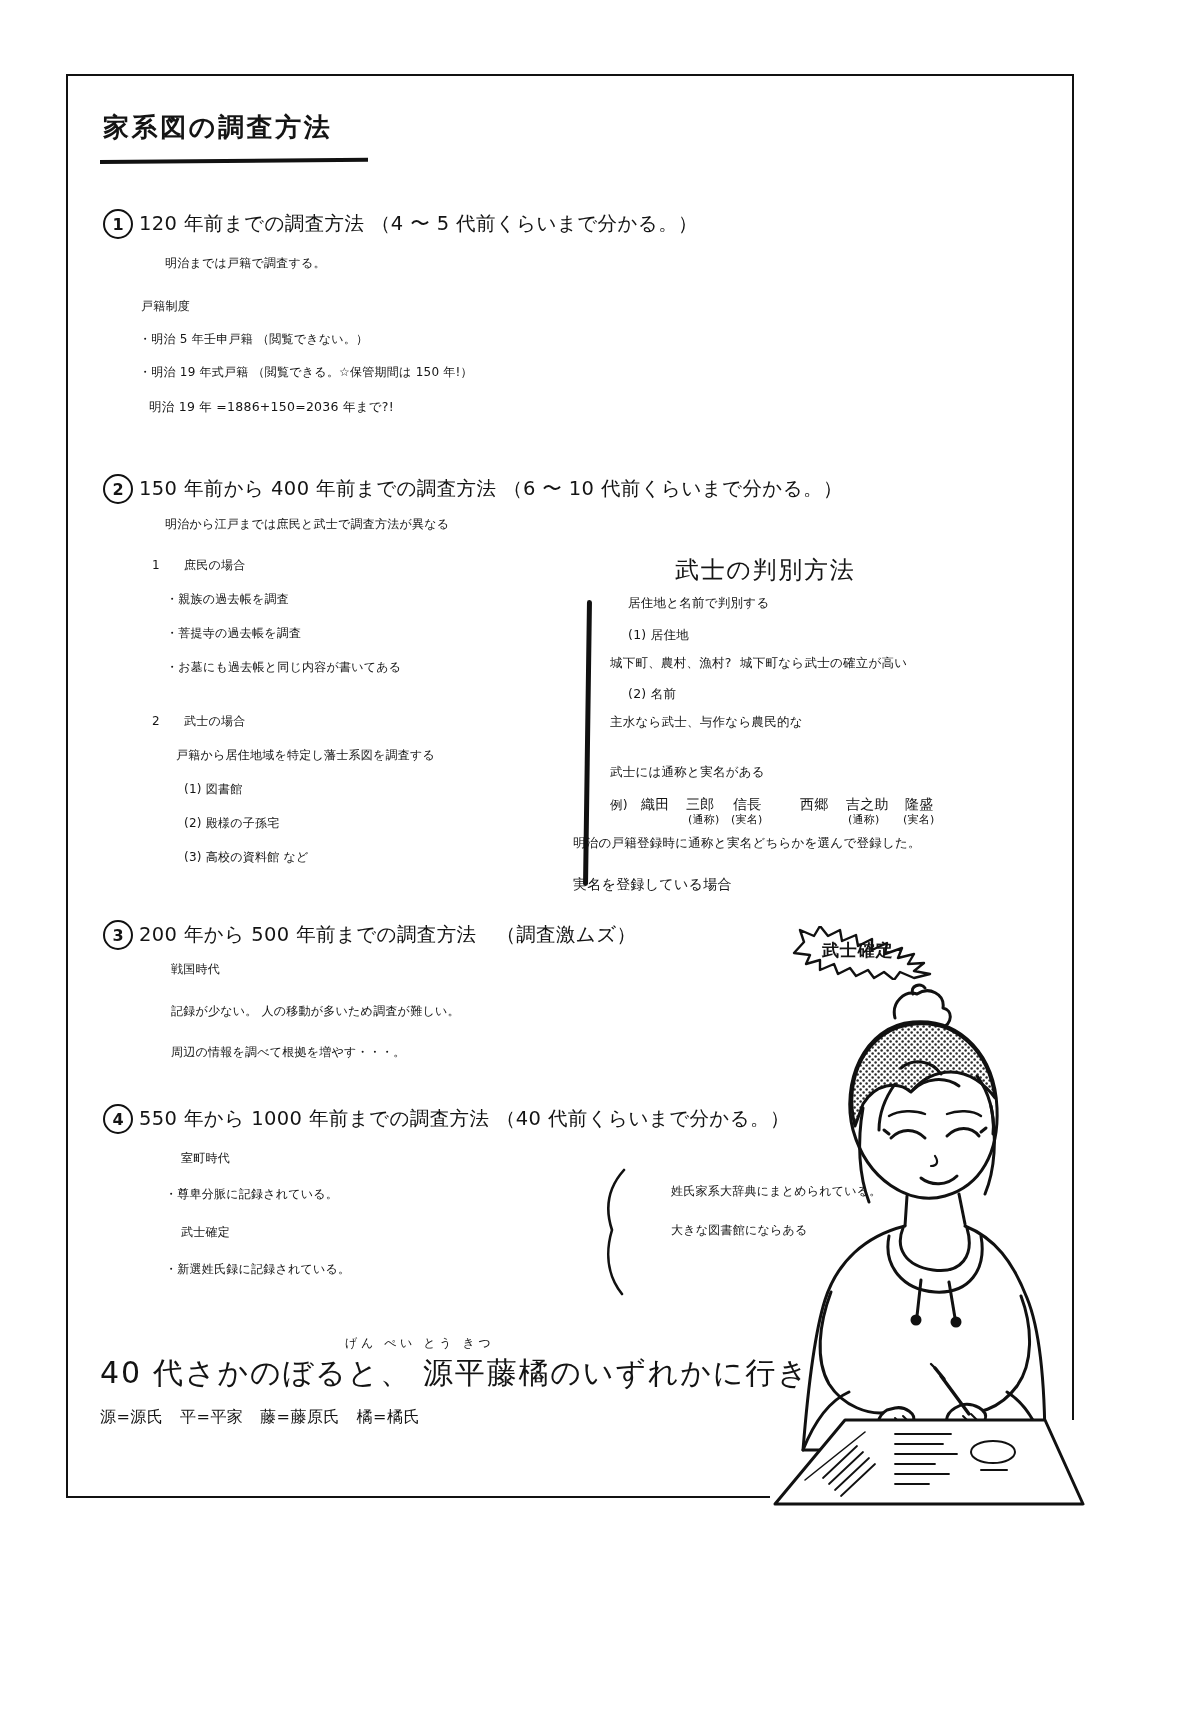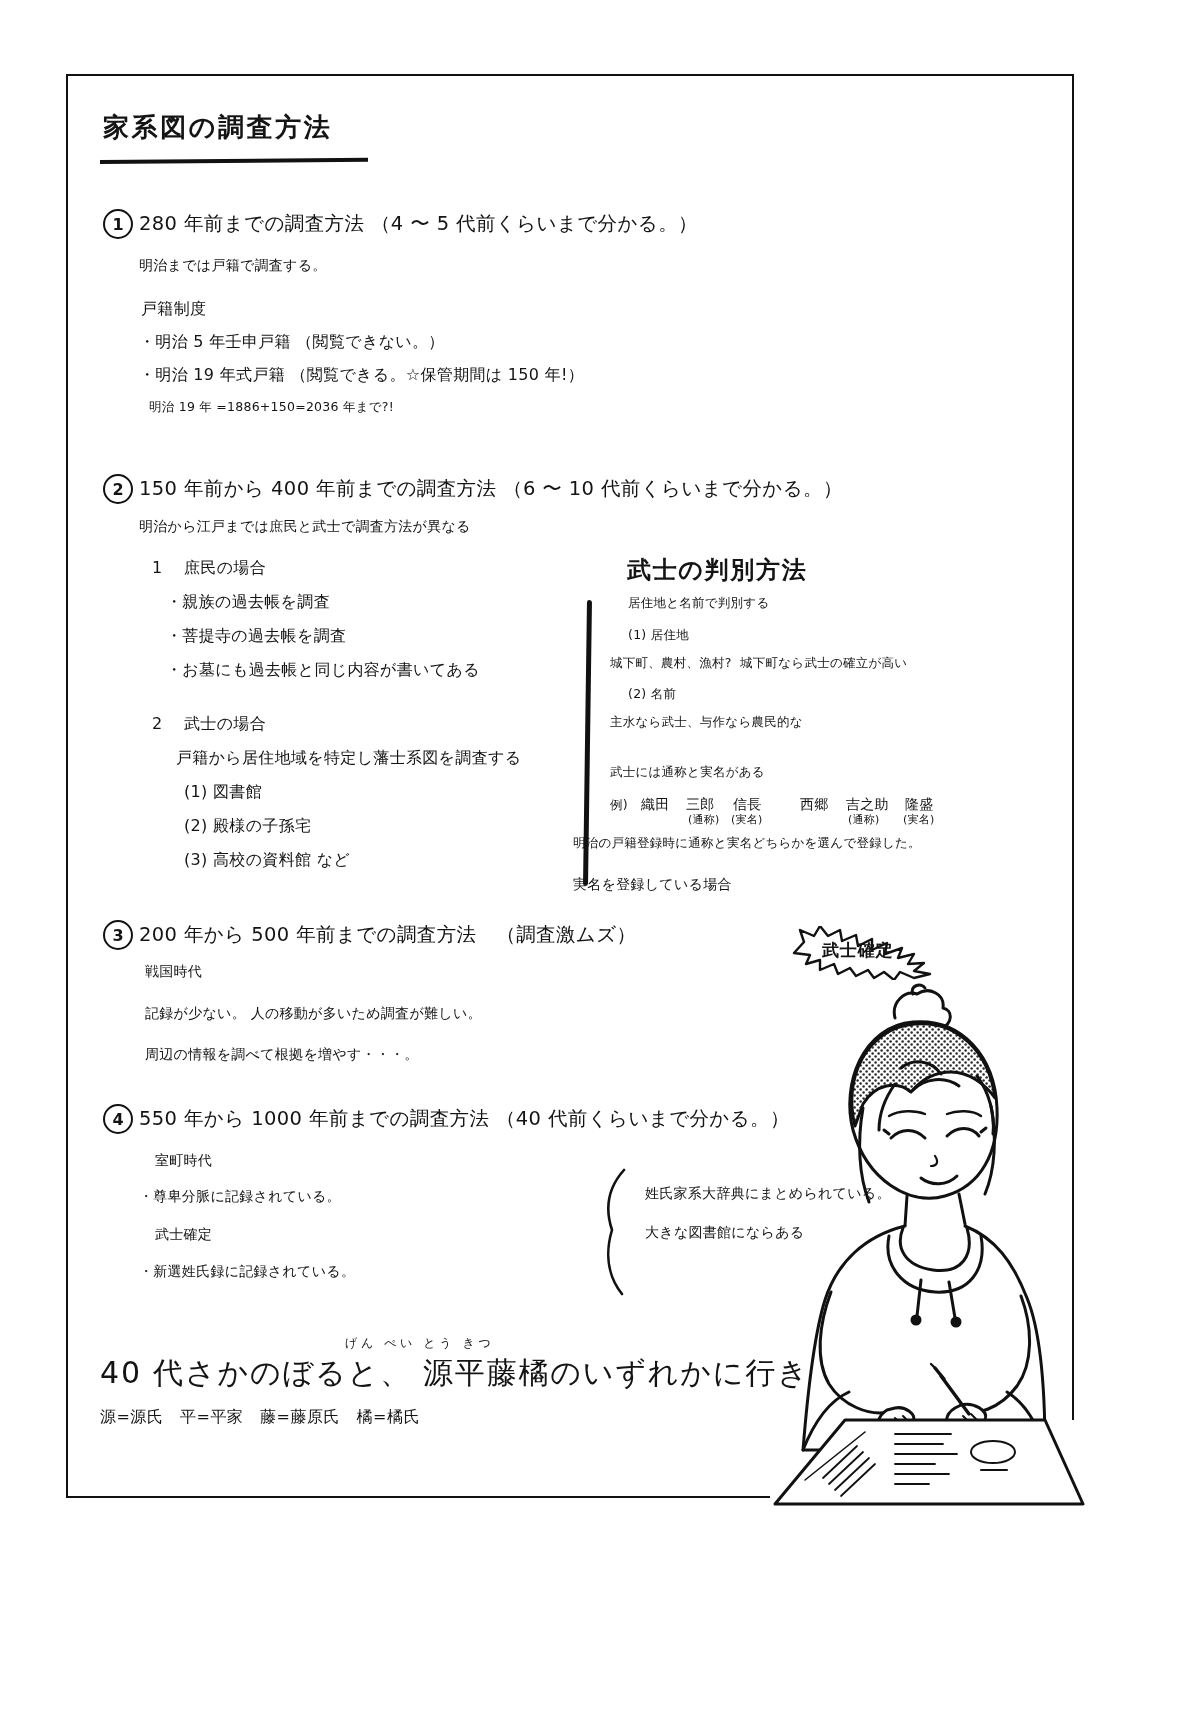--- a/index.html
+++ b/index.html
@@ -31,32 +31,32 @@
     position:absolute;left:100px;top:160px;width:268px;height:4px;background:#111;
     transform:rotate(-0.5deg);transform-origin:left center;
   }
 
   .circnum{
     position:absolute;width:26px;height:26px;border:2px solid #111;border-radius:50%;
     display:flex;align-items:center;justify-content:center;font-size:16px;font-weight:600;
   }
 
   .h1line{font-size:19.5px;}
-  .body{font-size:14px;}
-  .body-s{font-size:16px;}
+  .body{font-size:12px;margin-left:26px;}
+  .body-s{font-size:12px;}
   .tiny{font-size:12.5px;}
   .tiny2{font-size:11px;}
 
   
   .vrule{
     position:absolute;left:585px;top:600px;width:5px;height:286px;background:#111;
     border-radius:3px;transform:rotate(0.8deg);
   }
 
-  .rtitle{font-size:24px;letter-spacing:.07em;font-weight:700;}
+  .rtitle{font-size:24px;letter-spacing:.07em;font-weight:400;margin-left:48px;}
 
   
   .brace{
     position:absolute;left:598px;top:1168px;width:34px;height:128px;
   }
 
   
   .burst{position:absolute;left:790px;top:926px;width:150px;height:54px;}
   .burst-label{
     position:absolute;left:822px;top:941px;font-size:17px;font-weight:600;letter-spacing:.05em;
@@ -72,21 +72,21 @@
 </style>
 </head>
 <body>
 
 <div class="page-frame"></div>
 
 <div class="t hand title">家系図の調査方法</div>
 <div class="title-underline"></div>
 
 <div class="circnum" style="left:103px;top:209px;">1</div>
-<div class="t hand h1line" style="left:139px;top:213px;">280 年前までの調査方法 （4 〜 5 代前くらいまで分かる。）</div>
+<div class="t hand h1line" style="left:139px;top:213px;">120 年前までの調査方法 （4 〜 5 代前くらいまで分かる。）</div>
 <div class="t hand body" style="left:139px;top:257px;">明治までは戸籍で調査する。</div>
 <div class="t hand body-s" style="left:141px;top:300px;">戸籍制度</div>
 <div class="t hand body-s" style="left:139px;top:333px;">・明治 5 年壬申戸籍 （閲覧できない。）</div>
 <div class="t hand body-s" style="left:139px;top:366px;text-align:center;">・明治 19 年式戸籍 （閲覧できる。☆保管期間は 150 年!）</div>
 <div class="t hand tiny" style="left:149px;top:400px;">明治 19 年 =1886+150=2036 年まで?!</div>
 
 <div class="circnum" style="left:103px;top:474px;">2</div>
 <div class="t hand h1line" style="left:139px;top:478px;">150 年前から 400 年前までの調査方法 （6 〜 10 代前くらいまで分かる。）</div>
 <div class="t hand body" style="left:139px;top:518px;">明治から江戸までは庶民と武士で調査方法が異なる</div>
 

